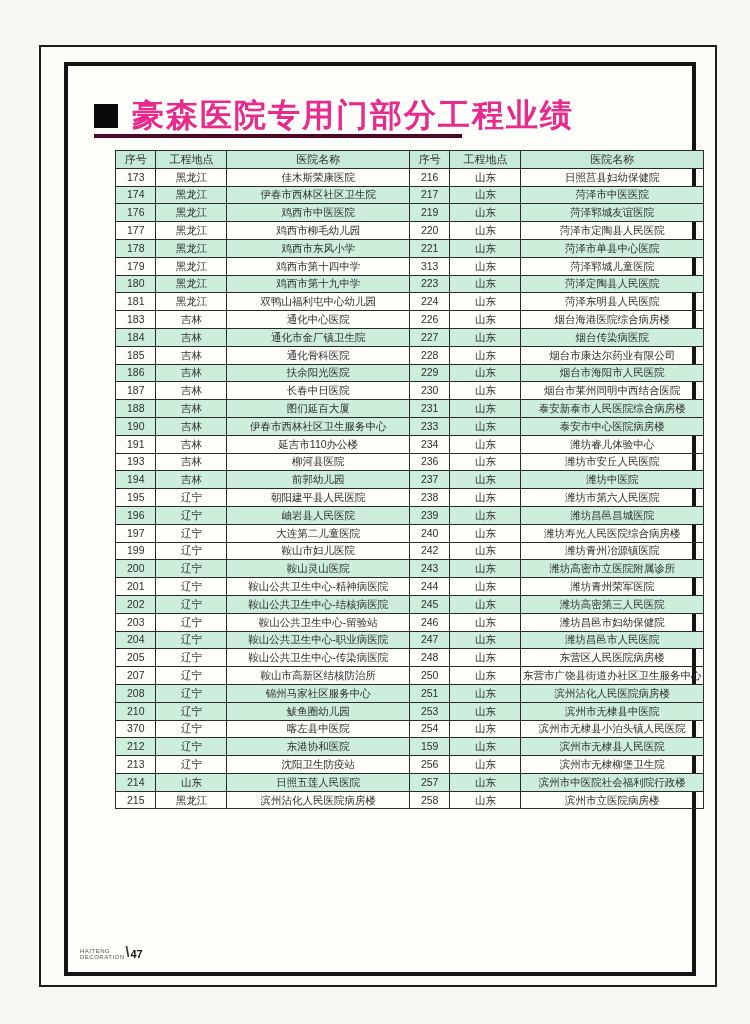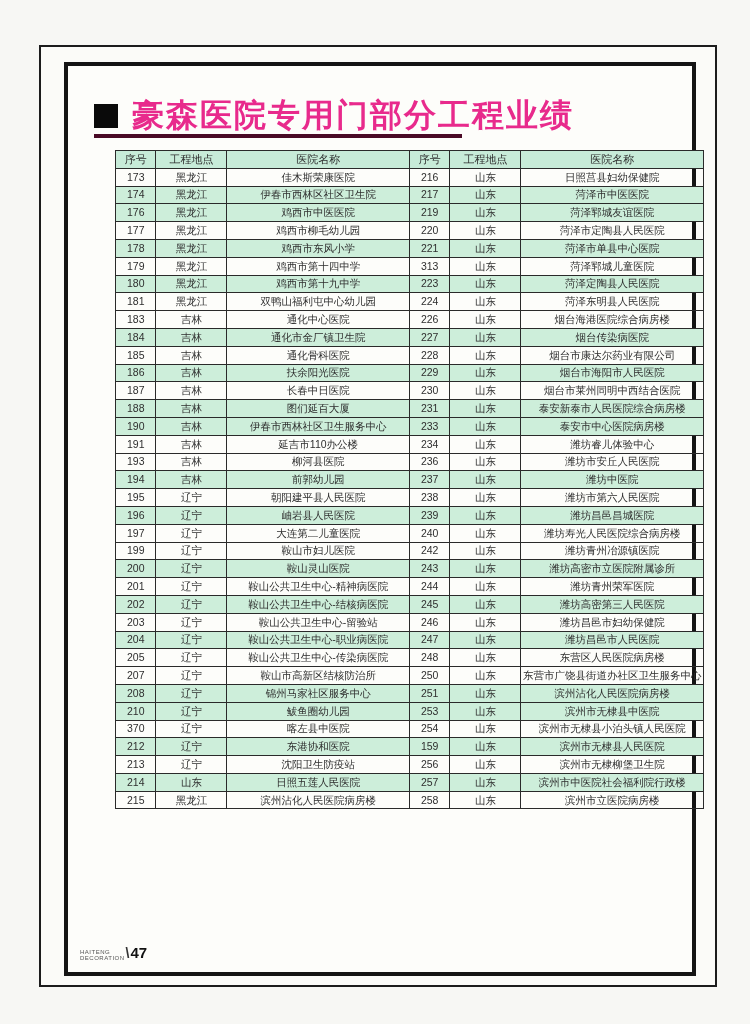--- a/index.html
+++ b/index.html
@@ -53,21 +53,21 @@
     position:absolute;left:80px;top:944px;display:flex;align-items:flex-end;
   }
   .brand{
     font-size:6px;line-height:6px;color:#555;letter-spacing:.5px;
     text-transform:uppercase;
   }
   .brand-slash{
     font-size:14px;color:#333;margin:0 0 0 1px;font-weight:bold;
   }
   .page-num{
-    font-size:15px;font-weight:bold;color:#111;margin-left:1px;
+    font-size:11px;font-weight:bold;color:#111;margin-left:1px;
   }
 </style>
 </head>
 <body>
 
 <div class="outer-frame"></div>
 <div class="inner-frame"></div>
 
 <div class="title-row">
   <div class="title-bullet"></div>

